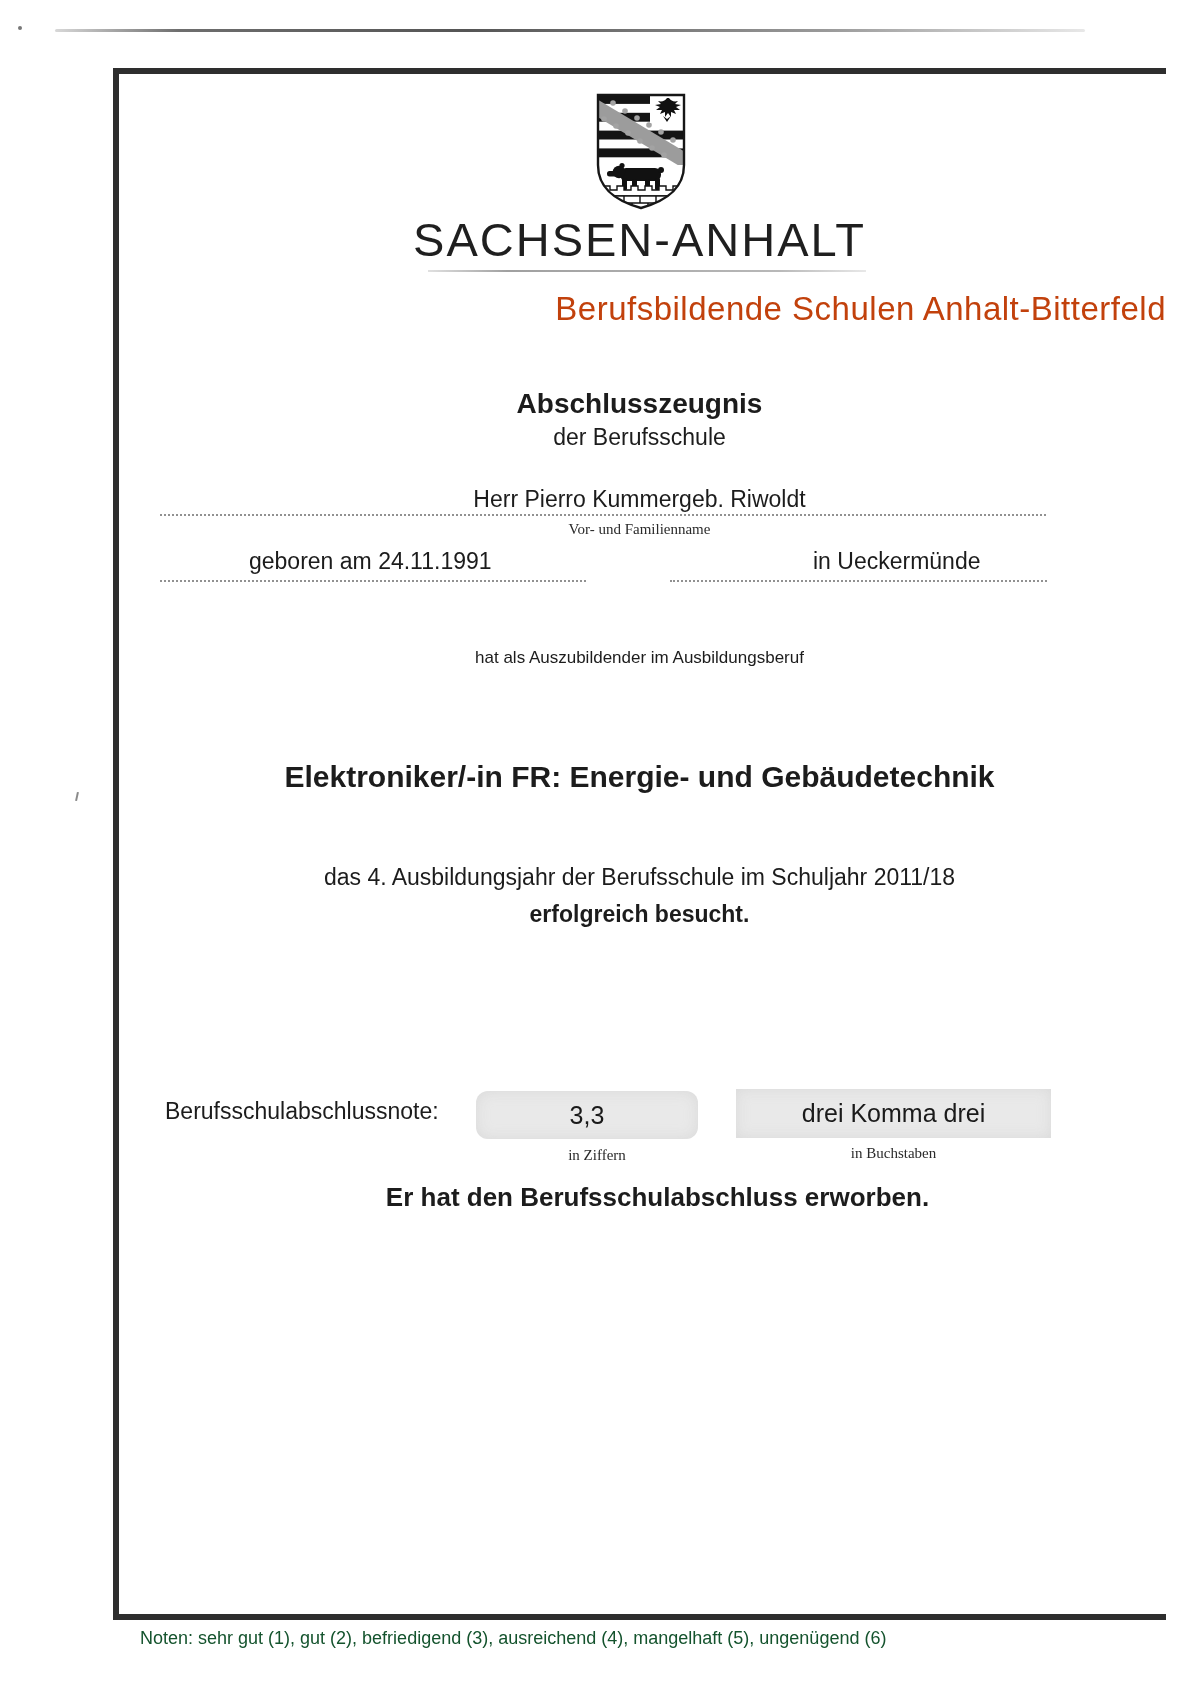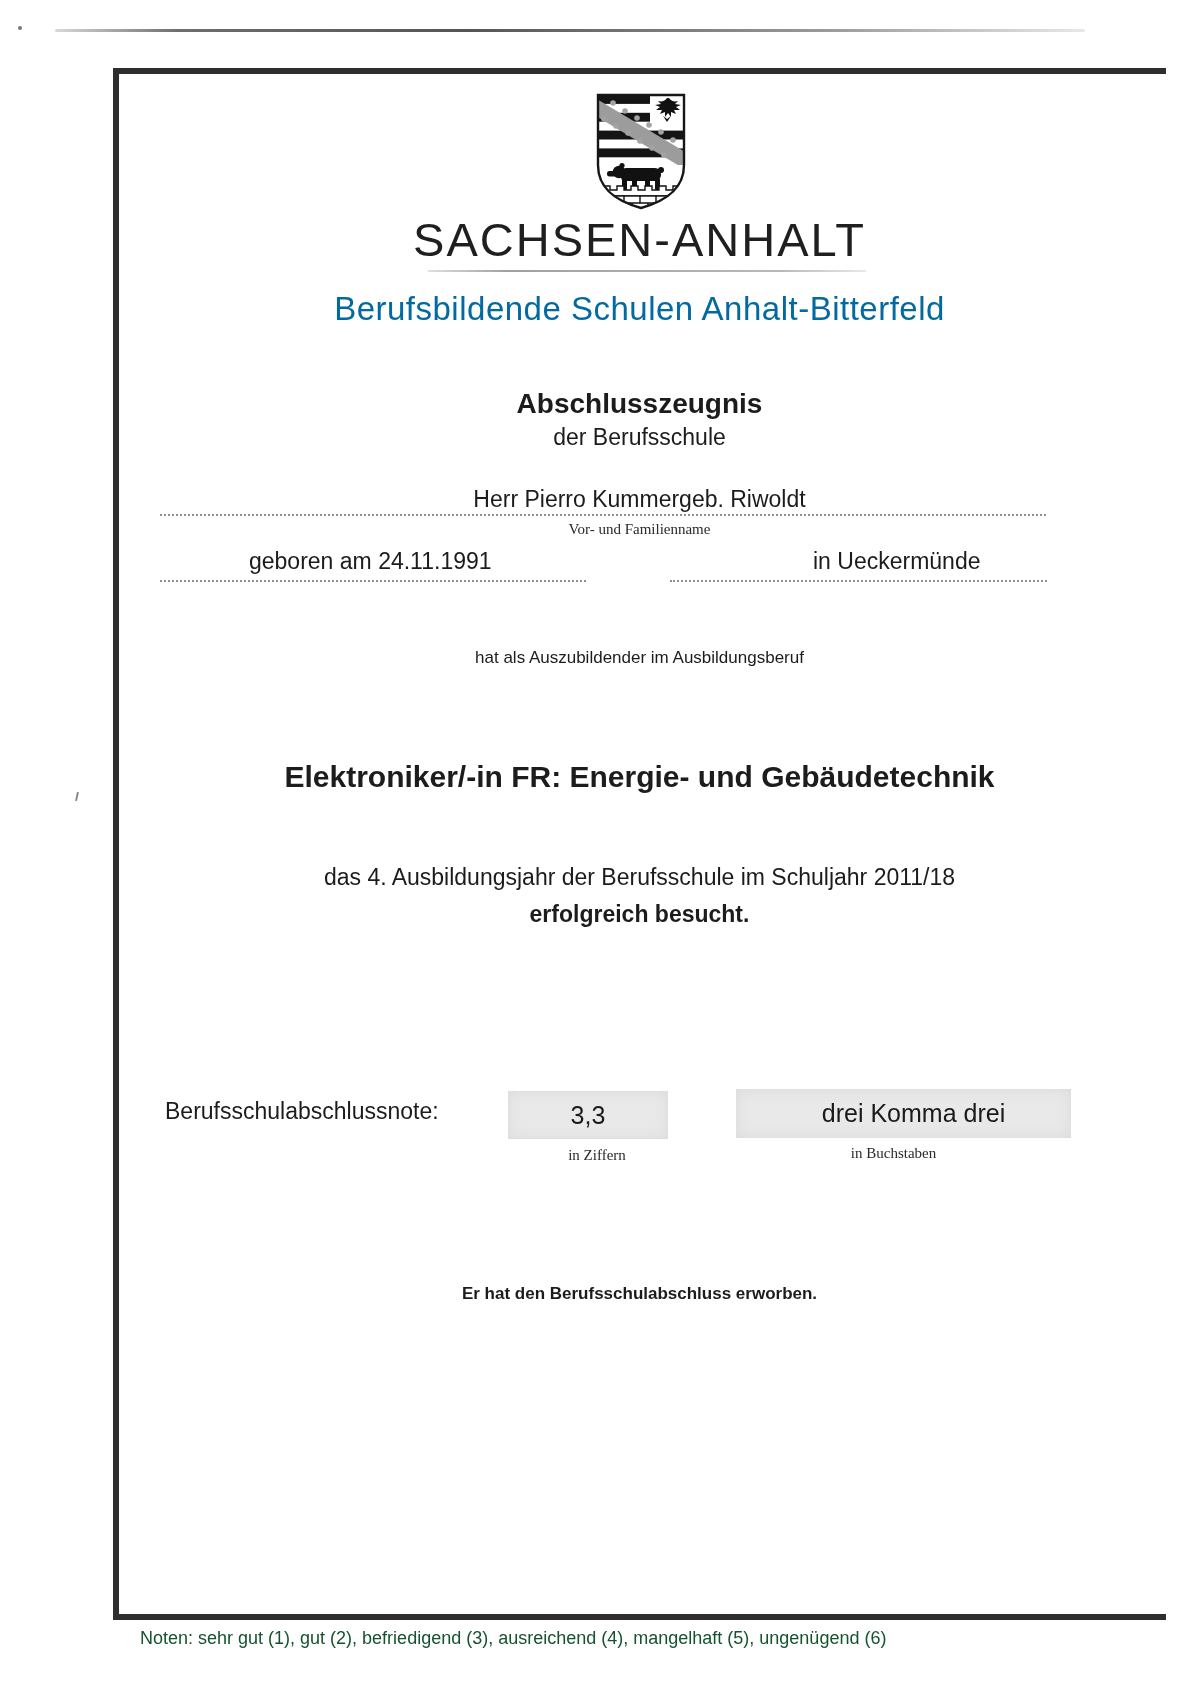--- a/index.html
+++ b/index.html
@@ -27,45 +27,45 @@
     border-top:6px solid #2e2e2e;
     border-left:6px solid #2e2e2e;
     border-bottom:6px solid #2e2e2e;
   }
   .coa{left:594px;top:92px;}
   .region-title{top:212px;font-size:47px;letter-spacing:2px;color:#1f1f1f;}
   .divider{
     left:428px;top:270px;width:438px;height:2px;
     background:linear-gradient(to right,#e0e0e0,#a0a0a0 18%,#b8b8b8 80%,#e8e8e8);
   }
-  .school-name{top:290px;font-size:33px;letter-spacing:.5px;color:#0369a1;}
+  .school-name{top:290px;font-size:33px;letter-spacing:.5px;color:#c2410c;text-align:right;}
   .doc-title{top:388px;font-size:28px;font-weight:bold;}
   .doc-subtitle{top:424px;font-size:23px;}
   .name-row{top:486px;font-size:23px;}
   .name-row .gap{display:inline-block;}
   .dotted{height:0;border-top:2px dotted #919191;}
   .name-underline{left:160px;top:514px;width:886px;}
   .small-caption{font-size:15px;color:#2a2a2a;font-family:Liberation Serif, serif;}
   .name-caption{top:521px;}
   .birthdate-text{left:249px;top:548px;font-size:23px;}
   .birthplace-text{left:813px;top:548px;font-size:23px;}
   .birthdate-underline{left:160px;top:580px;width:426px;}
   .birthplace-underline{left:670px;top:580px;width:377px;}
   .intro-text{top:648px;font-size:17px;}
   .profession-title{top:760px;font-size:30px;font-weight:bold;}
   .school-year-text{top:864px;font-size:23px;}
   .completion-text{top:901px;font-size:23px;font-weight:bold;}
   .grade-label{left:165px;top:1098px;font-size:23px;}
   .grade-box{background:#e9e9e9;box-shadow:inset 0 0 14px rgba(190,190,190,.35);}
-  .grade-box-numeric{left:508px;top:1091px;width:160px;height:48px;}
-  .grade-box-words{left:736px;top:1089px;width:315px;height:49px;padding-left:20px;}
+  .grade-box-numeric{left:476px;top:1091px;width:222px;height:48px;border-radius:12px;}
+  .grade-box-words{left:736px;top:1089px;width:315px;height:49px;}
   .grade-value{width:100%;text-align:center;font-size:25px;line-height:48px;color:#1a1a1a;}
   .grade-caption-numeric{left:500px;top:1147px;width:194px;text-align:center;}
   .grade-caption-words{left:736px;top:1145px;width:315px;text-align:center;}
-  .statement-text{top:1284px;font-size:17px;font-weight:bold;}
+  .statement-text{top:1182px;font-size:26px;font-weight:bold;padding-left:18px;}
   .footnote-text{left:140px;top:1628px;font-size:18px;color:#14532d;}
 </style>
 </head>
 <body>
 
 <div class="abs top-scan-line"></div>
 <div class="abs scan-dot"></div>
 <div class="abs scan-tick"></div>
 
 <div class="abs frame"></div>

